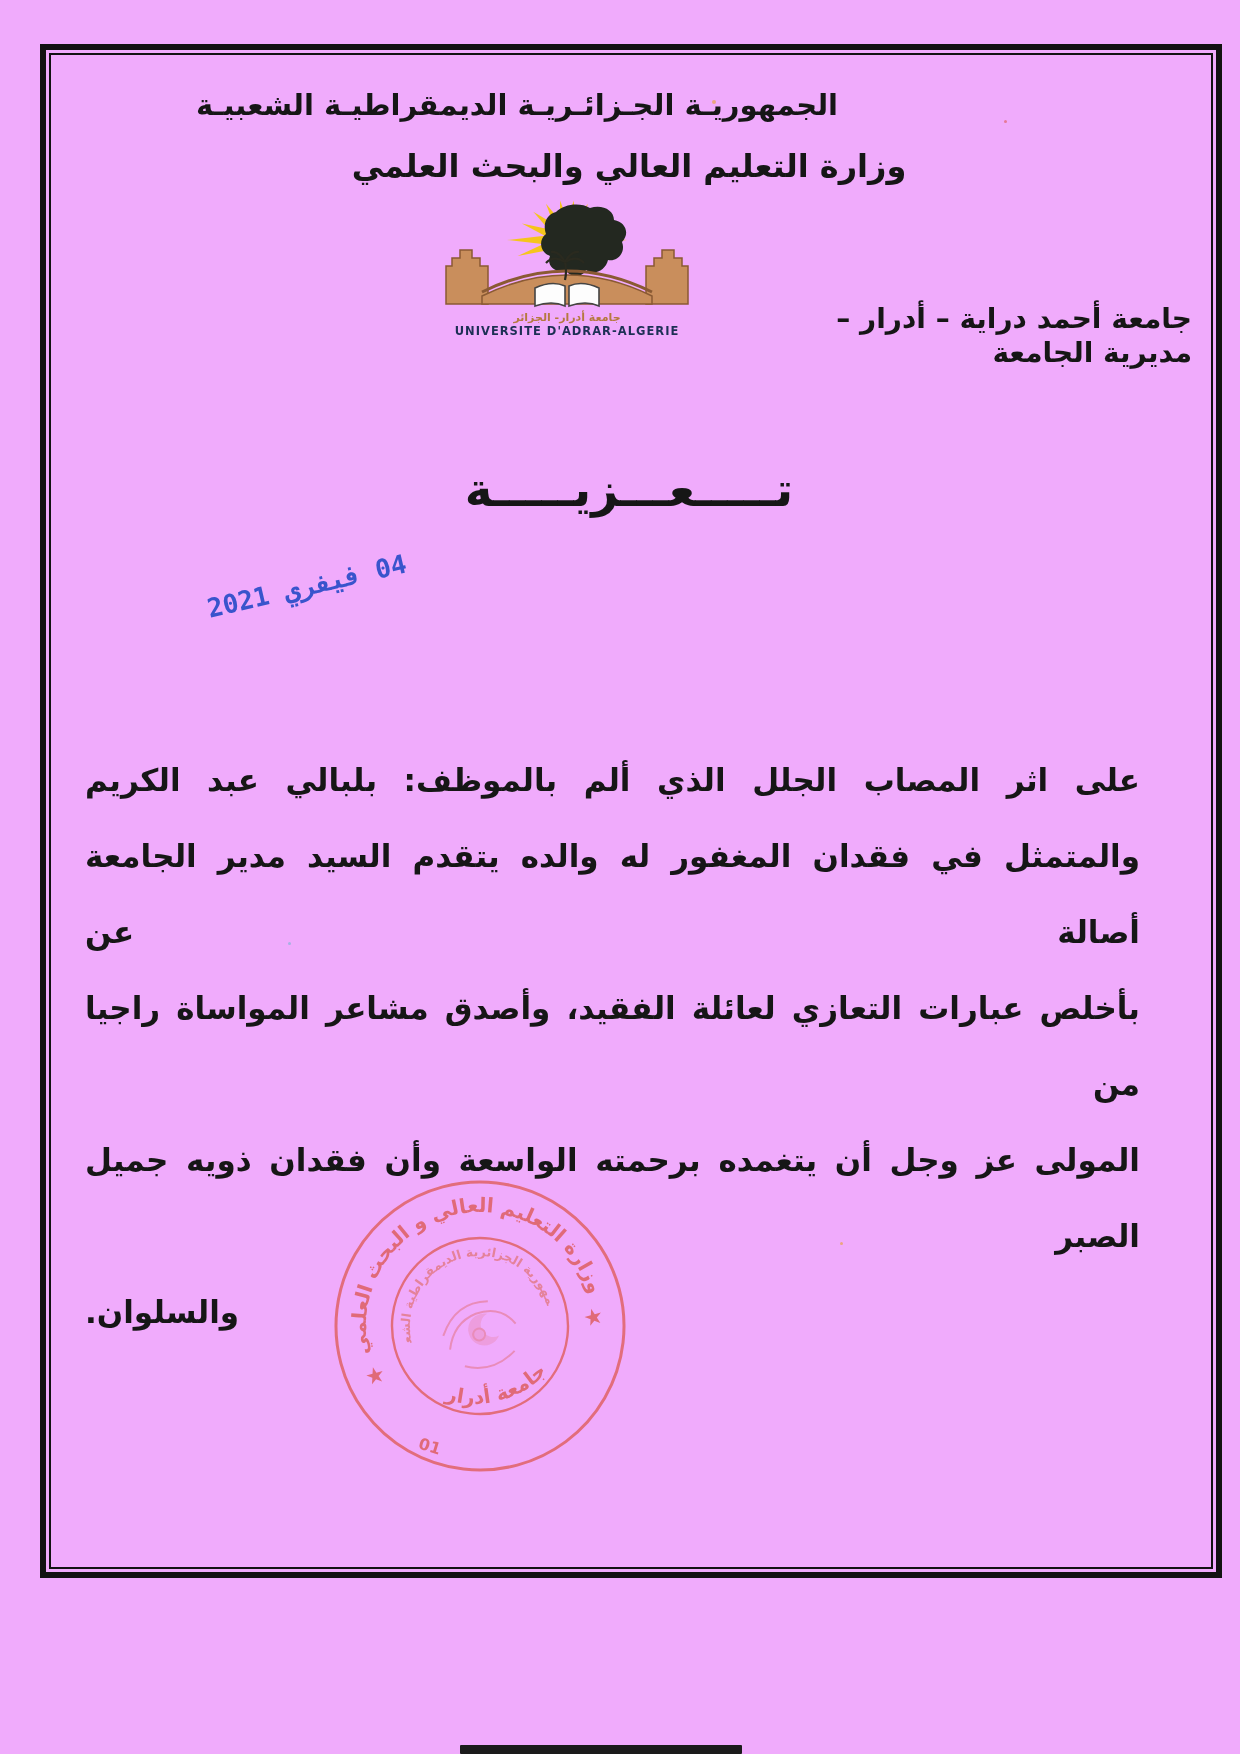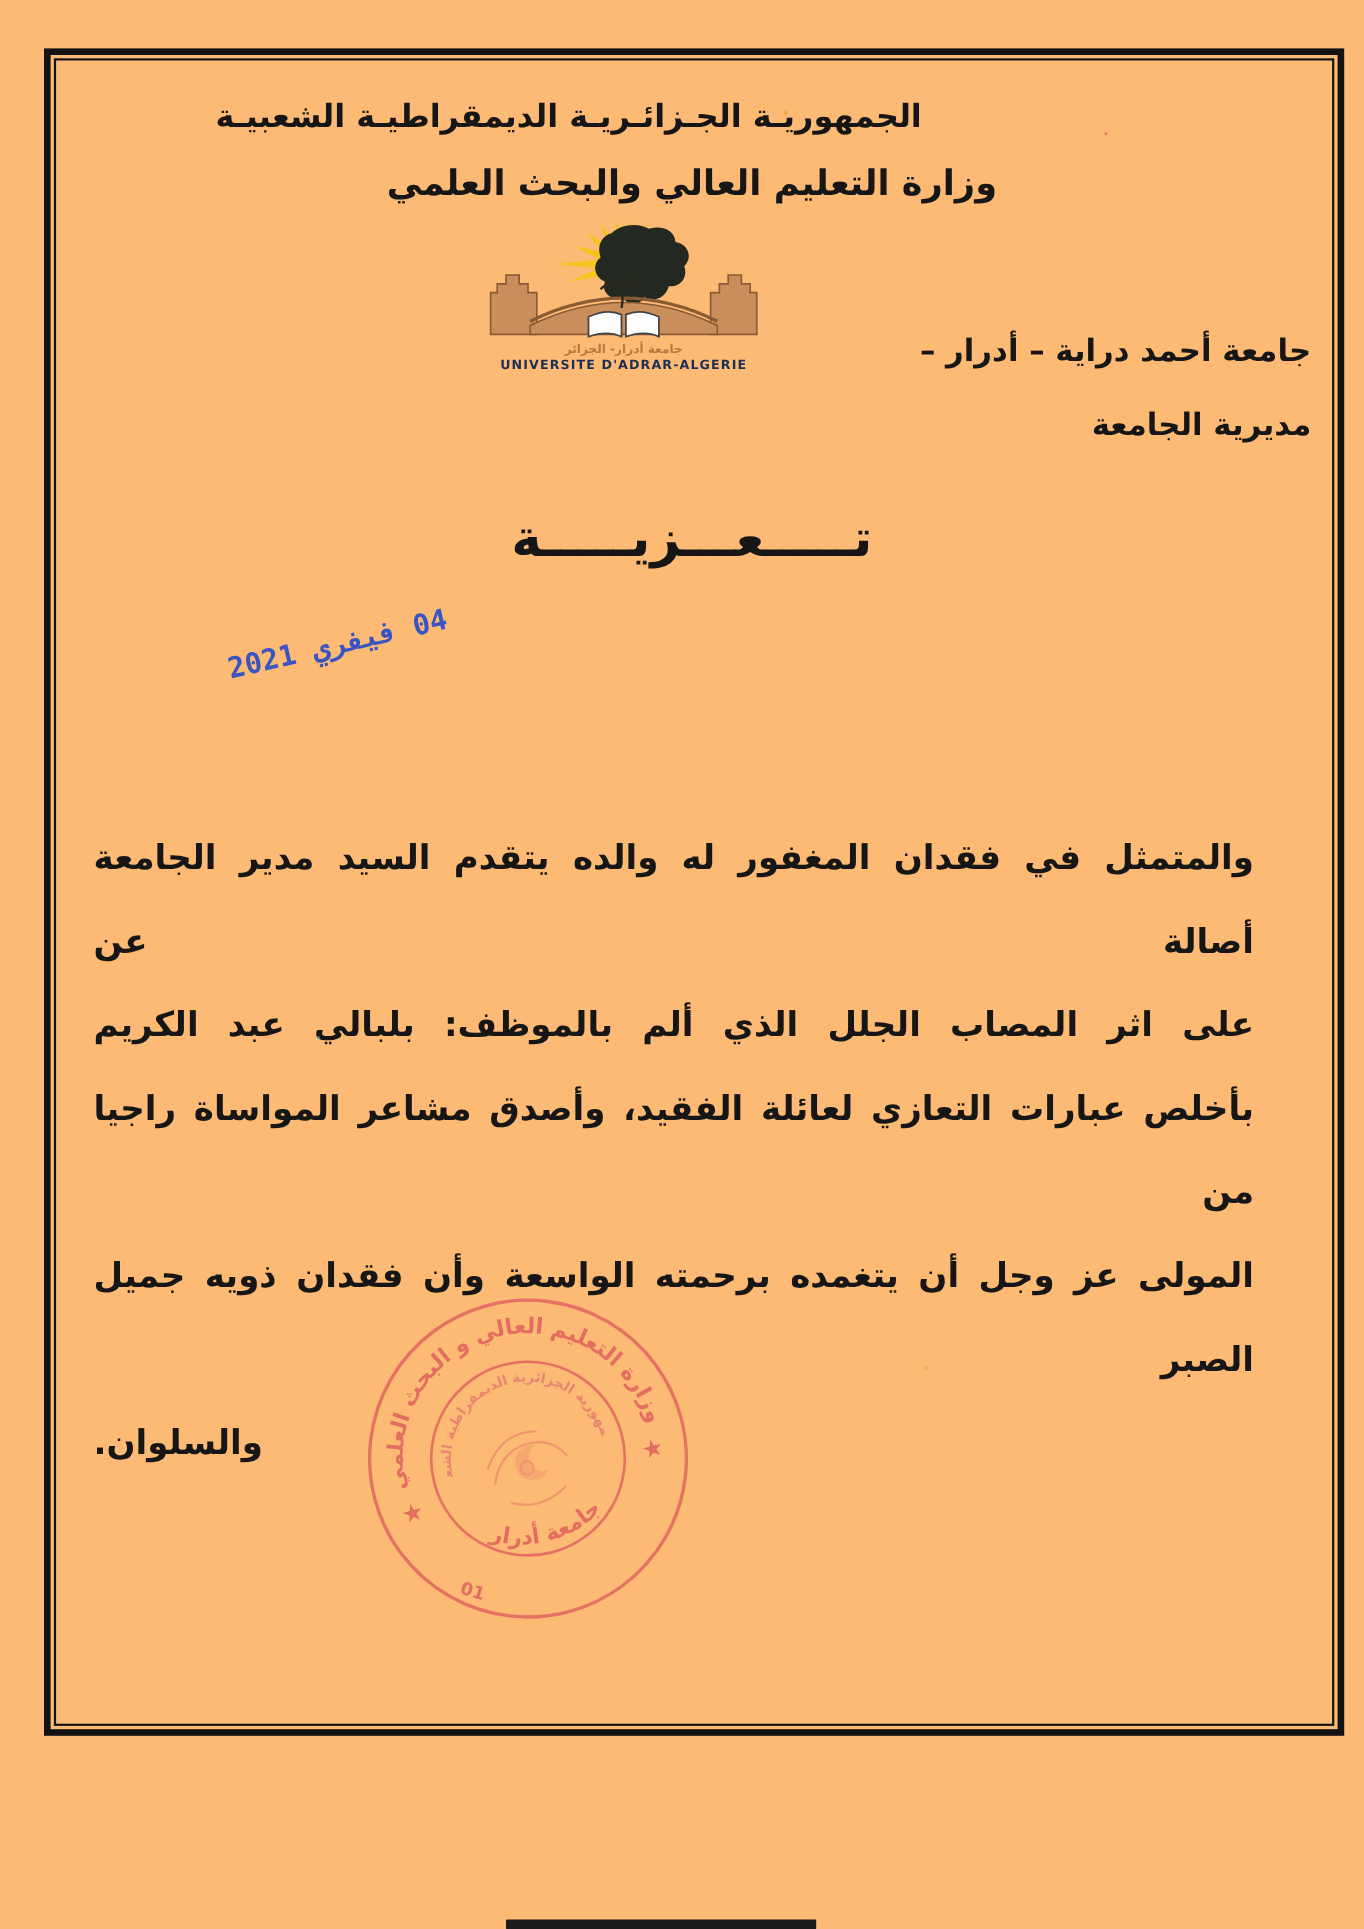--- a/index.html
+++ b/index.html
@@ -1,34 +1,34 @@
 <!DOCTYPE html>
 <html lang="ar"><head>
 <meta charset="utf-8">
 <style>
   html,body { margin:0; padding:0; background:#ffffff; }
   .page {
     position:relative; width:1240px; height:1754px;
-    background:#fdba74; overflow:hidden;
+    background:#f0abfc; overflow:hidden;
     font-family:"DejaVu Sans", sans-serif;
     color:#161616; font-weight:bold;
   }
   .frame {
     position:absolute; left:40px; top:44px; width:1182px; height:1534px;
     border:6px solid #121212; box-sizing:border-box;
   }
   .frame-inner {
     position:absolute; inset:3px; border:2px solid #121212;
   }
   .hline { position:absolute; direction:rtl; white-space:nowrap; }
   .header1 { top:88px;  left:0px;  width:1034px; text-align:center; font-size:29px; letter-spacing:.5px; }
   .header2 { top:147px; left:42px; width:1174px; text-align:center; font-size:32px; }
   .logo-wrap { position:absolute; left:432px; top:200px; width:270px; height:140px; }
   .univ { top:292px; right:48px; font-size:28px;margin-top:10px; }
-  .dir  { top:369px; right:48px; font-size:28px;margin-left:11px; }
+  .dir  { top:336px; right:48px; font-size:28px;margin-left:11px; }
   .title {
     position:absolute; top:462px; left:42px; width:1174px; text-align:center;
     direction:rtl; font-size:47px; letter-spacing:1px;
     text-decoration-thickness:3px; text-underline-offset:10px;
   }
   .date-stamp {
     position:absolute; left:182px; top:600px; width:230px;
     transform:rotate(-13deg); transform-origin:left center;
     color:#2a4dc9; font-size:26px; direction:rtl; white-space:nowrap;
     font-family:"DejaVu Sans Mono","DejaVu Sans",monospace; letter-spacing:2px;
@@ -104,22 +104,22 @@
   </div>
 
   <div class="hline univ">جامعة  أحمد دراية – أدرار –</div>
   <div class="hline dir">مديرية الجامعة</div>
 
   <div class="title">تـــــعـــزيـــــة</div>
 
   <div class="date-stamp">04 فيفري 2021</div>
 
   <div class="body-block">
+    <div class="bline j">على اثر المصاب الجلل الذي ألم بالموظف: بلبالي عبد الكريم</div>
     <div class="bline j">والمتمثل في فقدان المغفور له والده يتقدم السيد مدير الجامعة أصالة عن</div>
-    <div class="bline j">على اثر المصاب الجلل الذي ألم بالموظف: بلبالي عبد الكريم</div>
     <div class="bline j">بأخلص عبارات التعازي لعائلة الفقيد، وأصدق مشاعر المواساة راجيا من</div>
     <div class="bline j">المولى عز وجل أن يتغمده برحمته الواسعة وأن فقدان ذويه جميل الصبر</div>
     <div class="bline last">والسلوان.</div>
   </div>
 
   <svg class="stamp" width="300" height="300" viewBox="0 0 300 300">
     <g transform="rotate(-15 150 150)" opacity="0.82">
       <circle cx="150" cy="150" r="144" fill="none" stroke="#e06060" stroke-width="3"></circle>
       <circle cx="150" cy="150" r="88" fill="none" stroke="#e06060" stroke-width="2.4"></circle>
       <defs>

